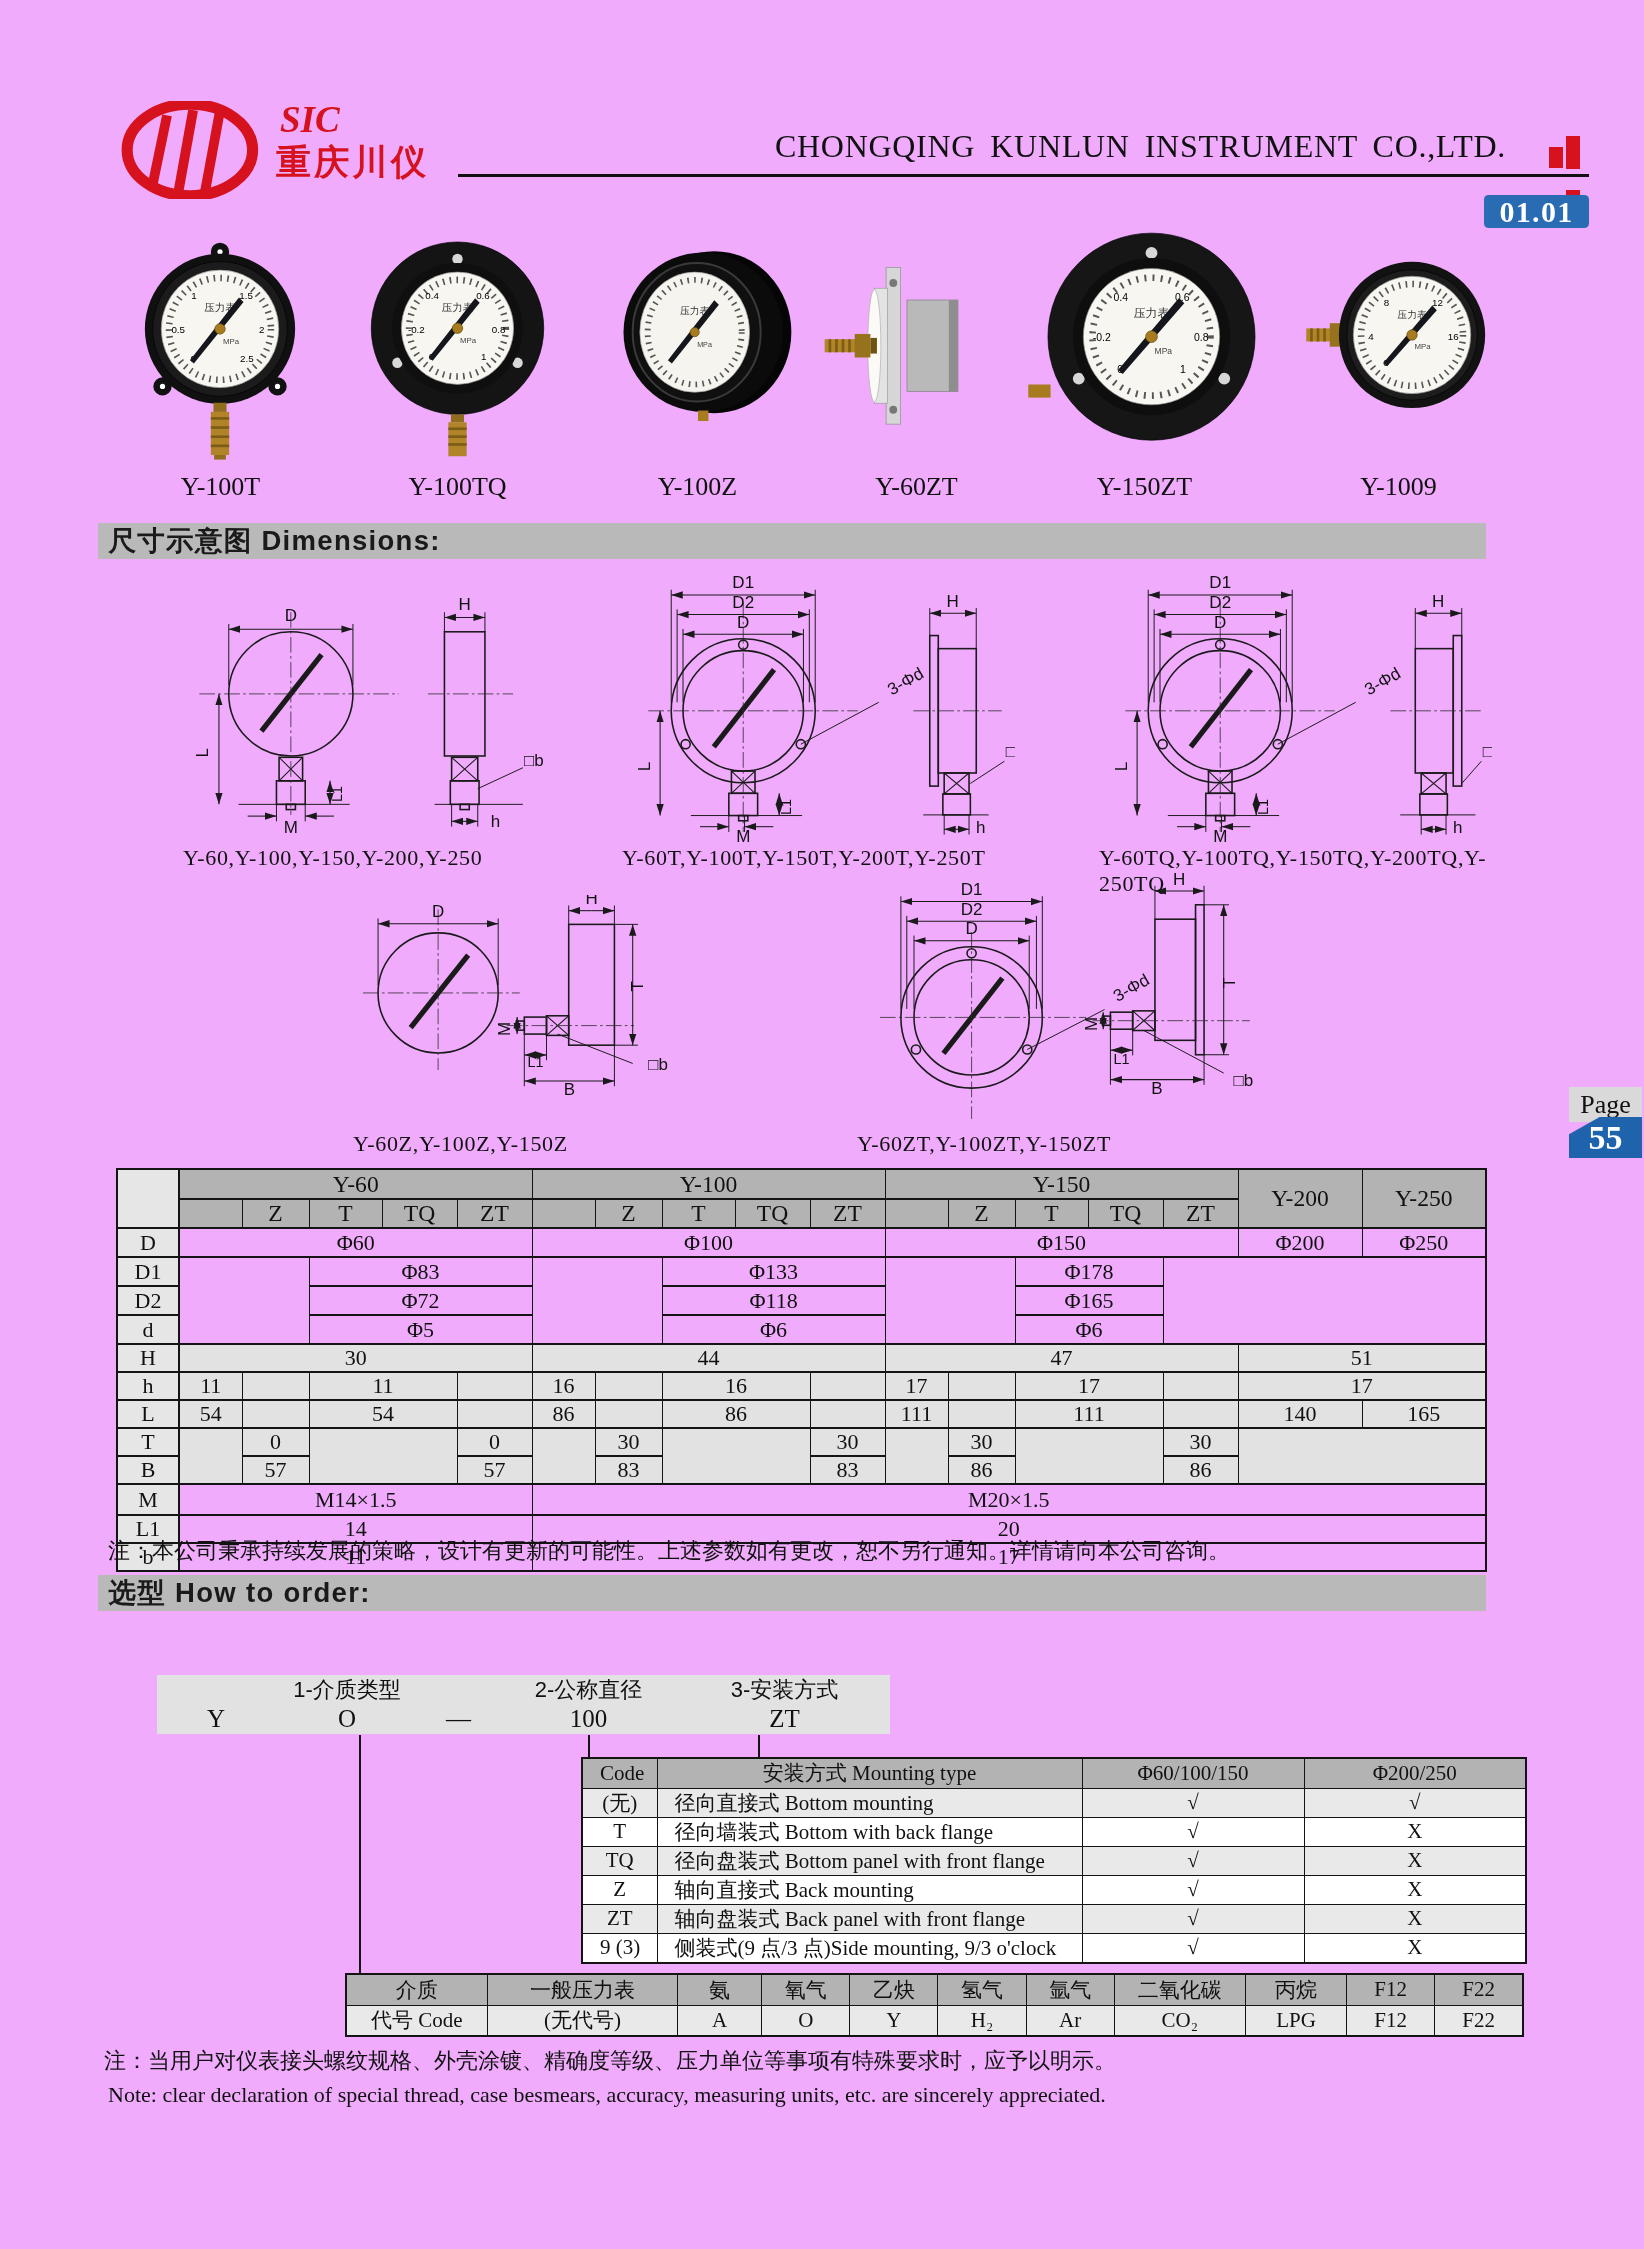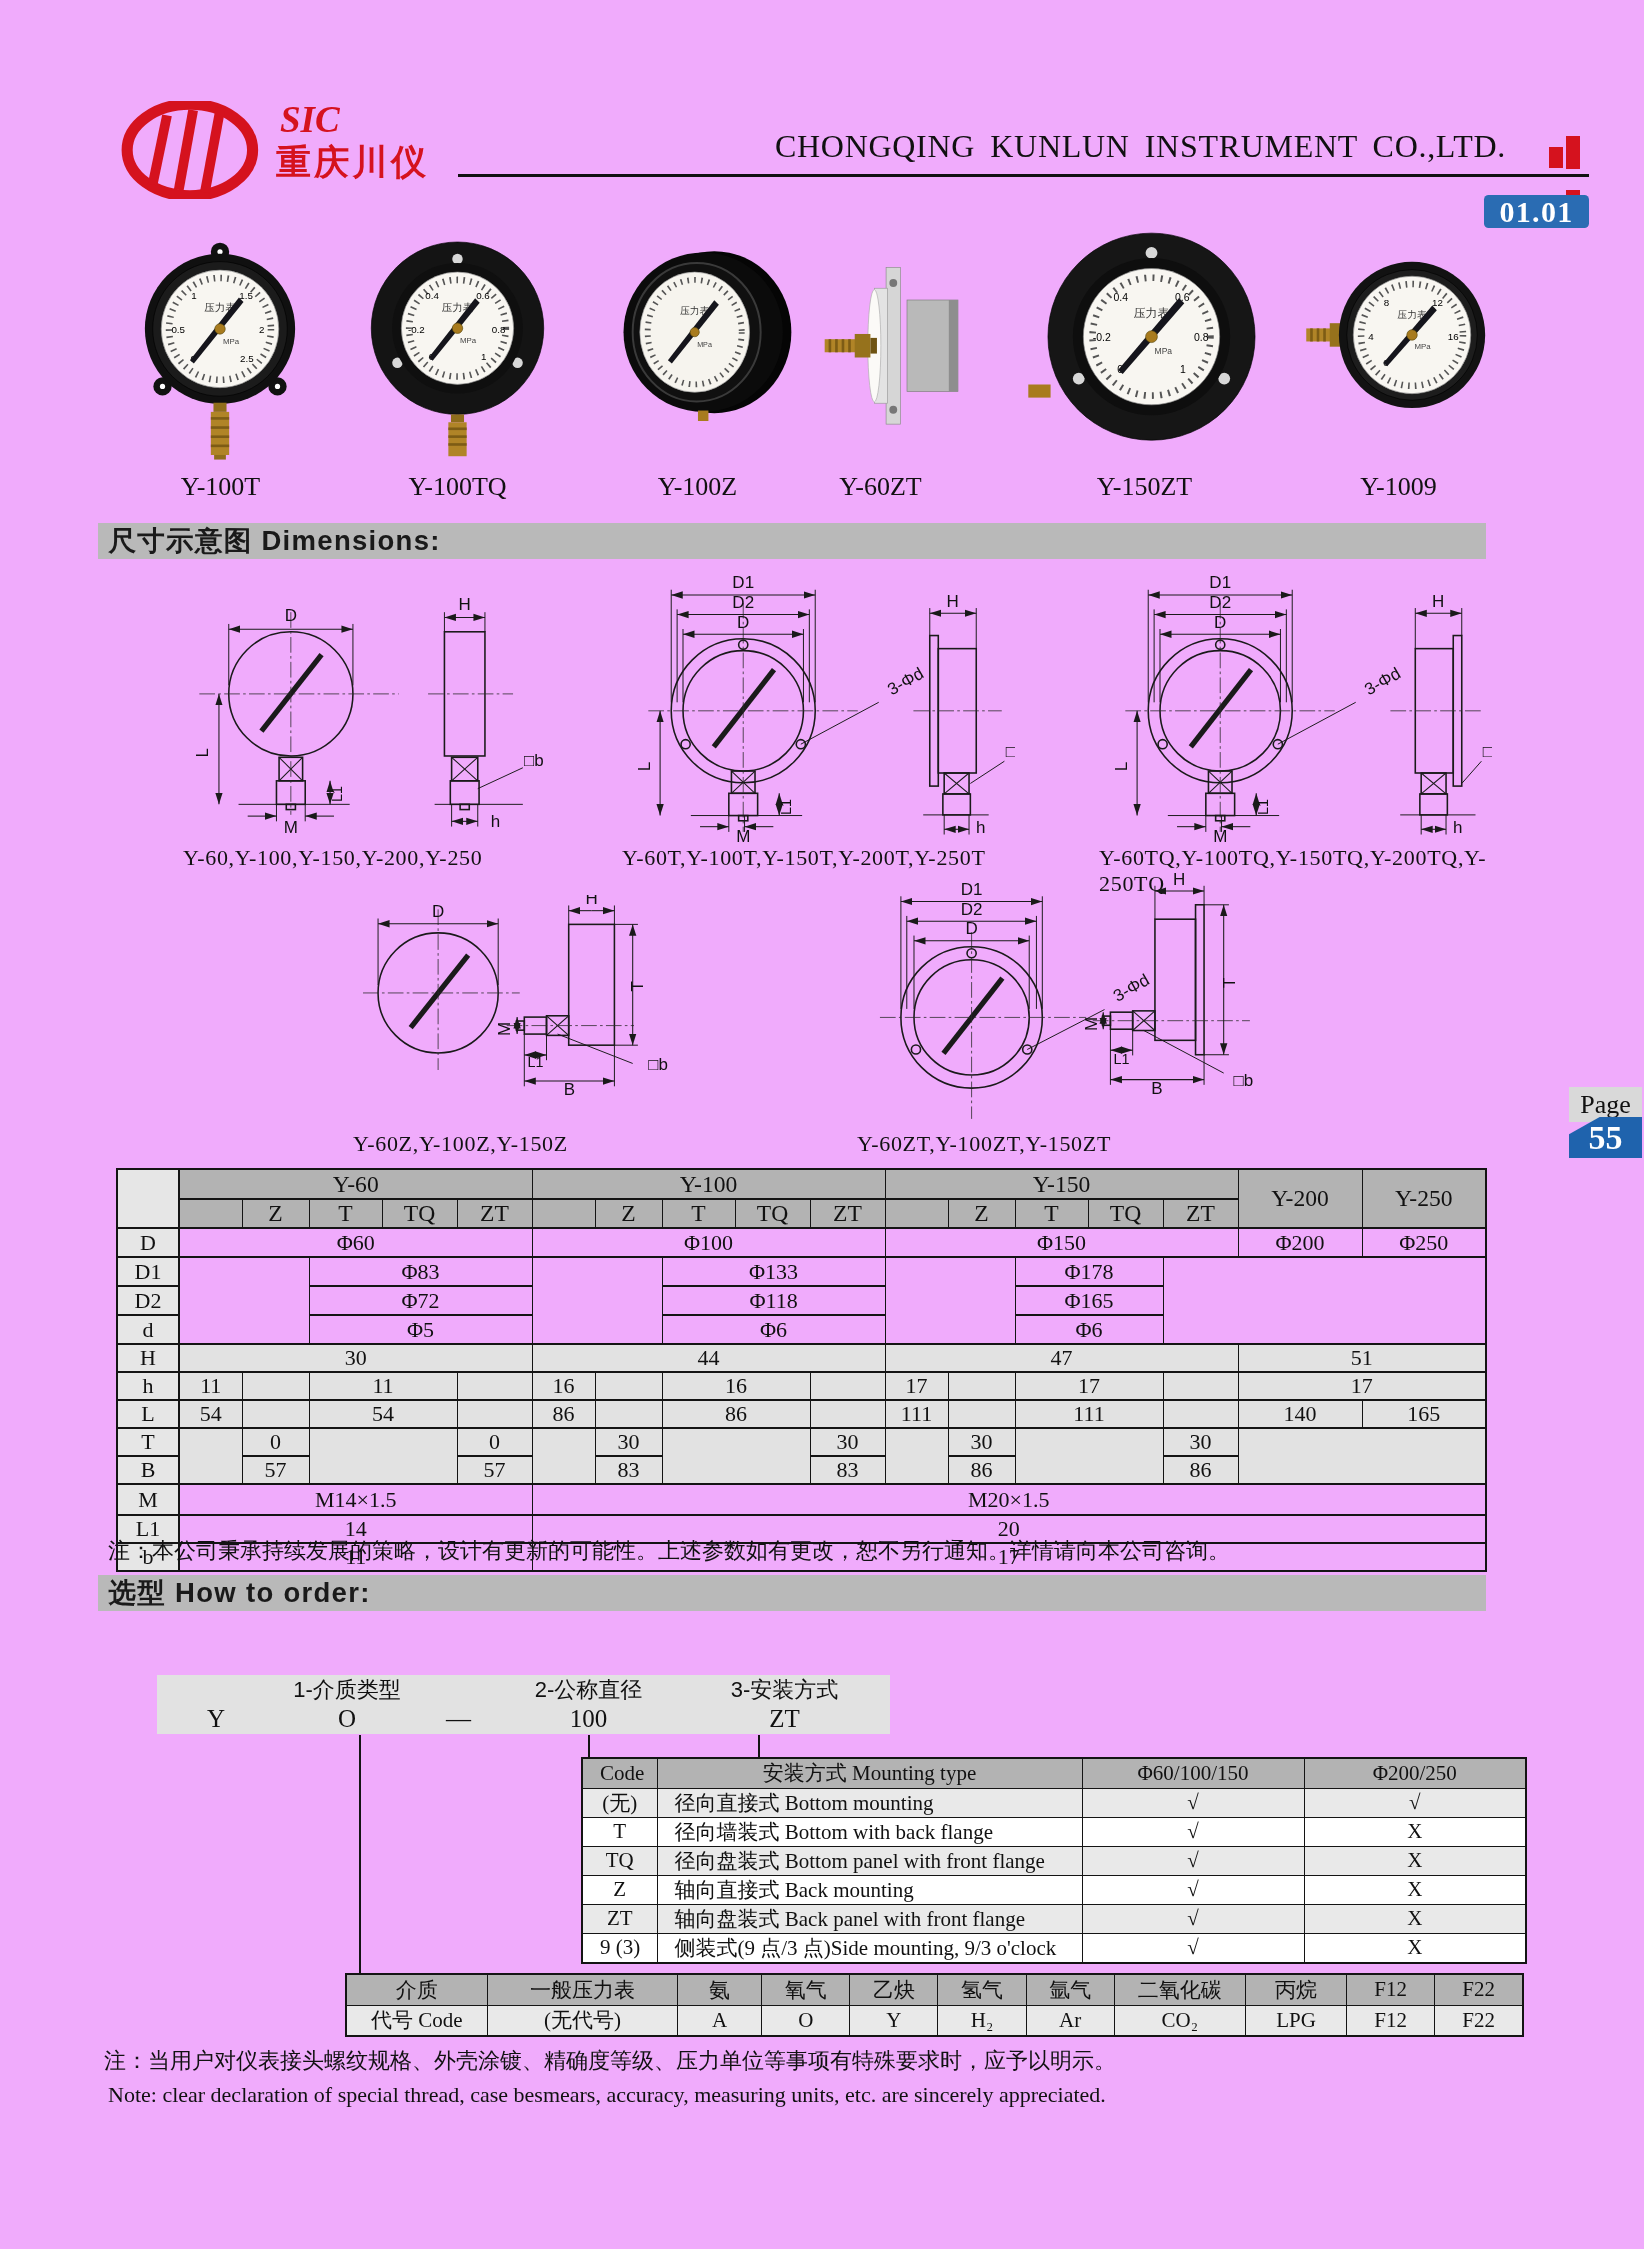--- a/index.html
+++ b/index.html
@@ -205,21 +205,21 @@
     <text x="233" y="157" font-size="15" text-anchor="middle">16</text>
     <text x="170" y="124" font-size="15" fill="#333" text-anchor="middle">压力表</text>
     <text x="186" y="172" font-size="12" fill="#444" text-anchor="middle">MPa</text>
     <polygon points="132,198 208,112 201,105 126,193" fill="#15151c"></polygon>
     <circle cx="170" cy="150" r="8" fill="#a87b1e" stroke="#5a4a10"></circle>
   </svg>
 
   <div class="abs plabel" style="left:116px;top:472px;">Y-100T</div>
   <div class="abs plabel" style="left:353px;top:472px;">Y-100TQ</div>
   <div class="abs plabel" style="left:593px;top:472px;">Y-100Z</div>
-  <div class="abs plabel" style="left:776px;top:472px;">Y-60ZT</div>
+  <div class="abs plabel" style="left:812px;top:472px;">Y-60ZT</div>
   <div class="abs plabel" style="left:1040px;top:472px;">Y-150ZT</div>
   <div class="abs plabel" style="left:1294px;top:472px;">Y-1009</div>
 
   <div class="abs bar" style="left:98px;top:523px;width:1377px;">尺寸示意图 Dimensions:</div>
 
   <svg class="abs" style="left:183px;top:586px;" width="366" height="255" viewBox="0 0 560 390">
     <defs>
         <marker id="ar1" markerWidth="12" markerHeight="10" refX="11" refY="5" orient="auto-start-reverse">
           <path d="M0,1.5 L11,5 L0,8.5 z" fill="#1a1a1a"></path>
         </marker>

